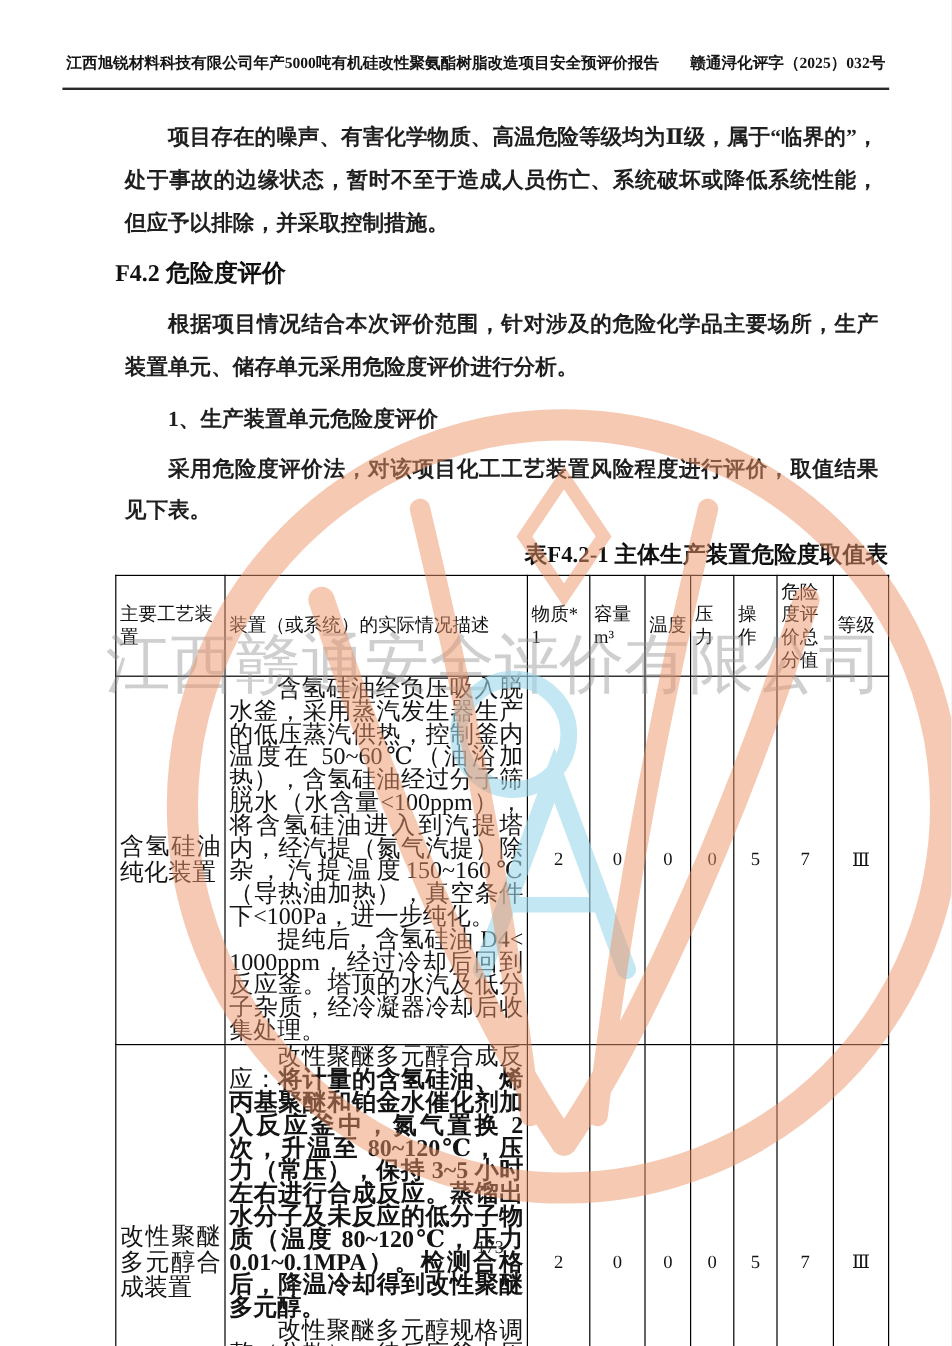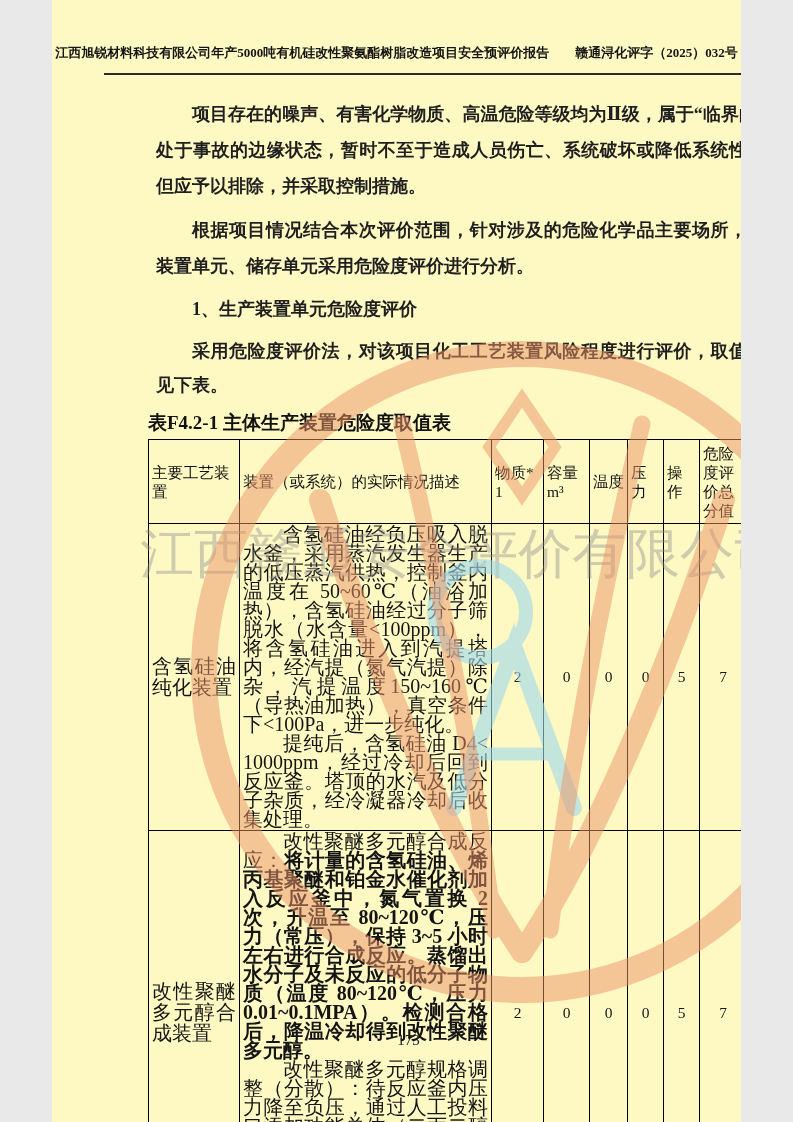--- a/index.html
+++ b/index.html
@@ -1,20 +1,20 @@
 <!DOCTYPE html>
 <html><head>
 <meta charset="utf-8">
 <style>
   html,body{margin:0;padding:0;background:#e9e9e9;}
   .page{
     position:relative;
-    width:689px;height:1122px;
+    width:793px;height:1122px;
     margin:0 auto;
-    background:#fef9c3;
+    background:#ffffff;
     overflow:hidden;
     font-family:"Liberation Serif","DejaVu Serif",serif;
     color:#1c1c1c;
   }
   
   .hdr{
     position:absolute;top:44px;left:0;width:100%;
     text-align:center;font-size:13px;font-weight:700;color:#151515;
     white-space:nowrap;letter-spacing:0;
   }
@@ -31,21 +31,21 @@
     margin:8px;font-size:18px;line-height:36px;
     text-align:justify;text-indent:2em;color:#1f1f1f;font-weight:bold;
   }
   .body-p.tight{line-height:34px;}
   .sec-h{
     margin:2px 0 2px 0;font-size:20px;line-height:32px;
     font-weight:700;color:#111;
   }
   .caption{
     margin-top:4px;font-size:19px;line-height:26px;font-weight:700;
-    text-align:left;color:#111;
+    text-align:right;color:#111;
   }
   
   table.hz{
     margin-top:3px;border-collapse:collapse;table-layout:fixed;
     width:644px;
   }
   table.hz td{
     border:1.5px solid #000;vertical-align:middle;
     padding:1px 3px;overflow:hidden;
   }
@@ -87,20 +87,21 @@
 
 <div class="page">
 
   <div class="hdr">
     <span>江西旭锐材料科技有限公司年产5000吨有机硅改性聚氨酯树脂改造项目安全预评价报告</span><span class="hdr-no">赣通浔化评字（2025）032号</span>
   </div>
   <div class="hdr-rule"></div>
 
   <div class="content">
     <p class="body-p">项目存在的噪声、有害化学物质、高温危险等级均为Ⅱ级，属于“临界的”，处于事故的边缘状态，暂时不至于造成人员伤亡、系统破坏或降低系统性能，但应予以排除，并采取控制措施。</p>
+    <h2 class="sec-h">F4.2 危险度评价</h2>
     <p class="body-p">根据项目情况结合本次评价范围，针对涉及的危险化学品主要场所，生产装置单元、储存单元采用危险度评价进行分析。</p>
     <p class="body-p tight">1、生产装置单元危险度评价</p>
     <p class="body-p tight">采用危险度评价法，对该项目化工工艺装置风险程度进行评价，取值结果见下表。</p>
     <div class="caption">表F4.2-1  主体生产装置危险度取值表</div>
 
     <table class="hz">
       <colgroup>
         <col style="width:91px">
           <col style="width:252px">
           <col style="width:52px">

